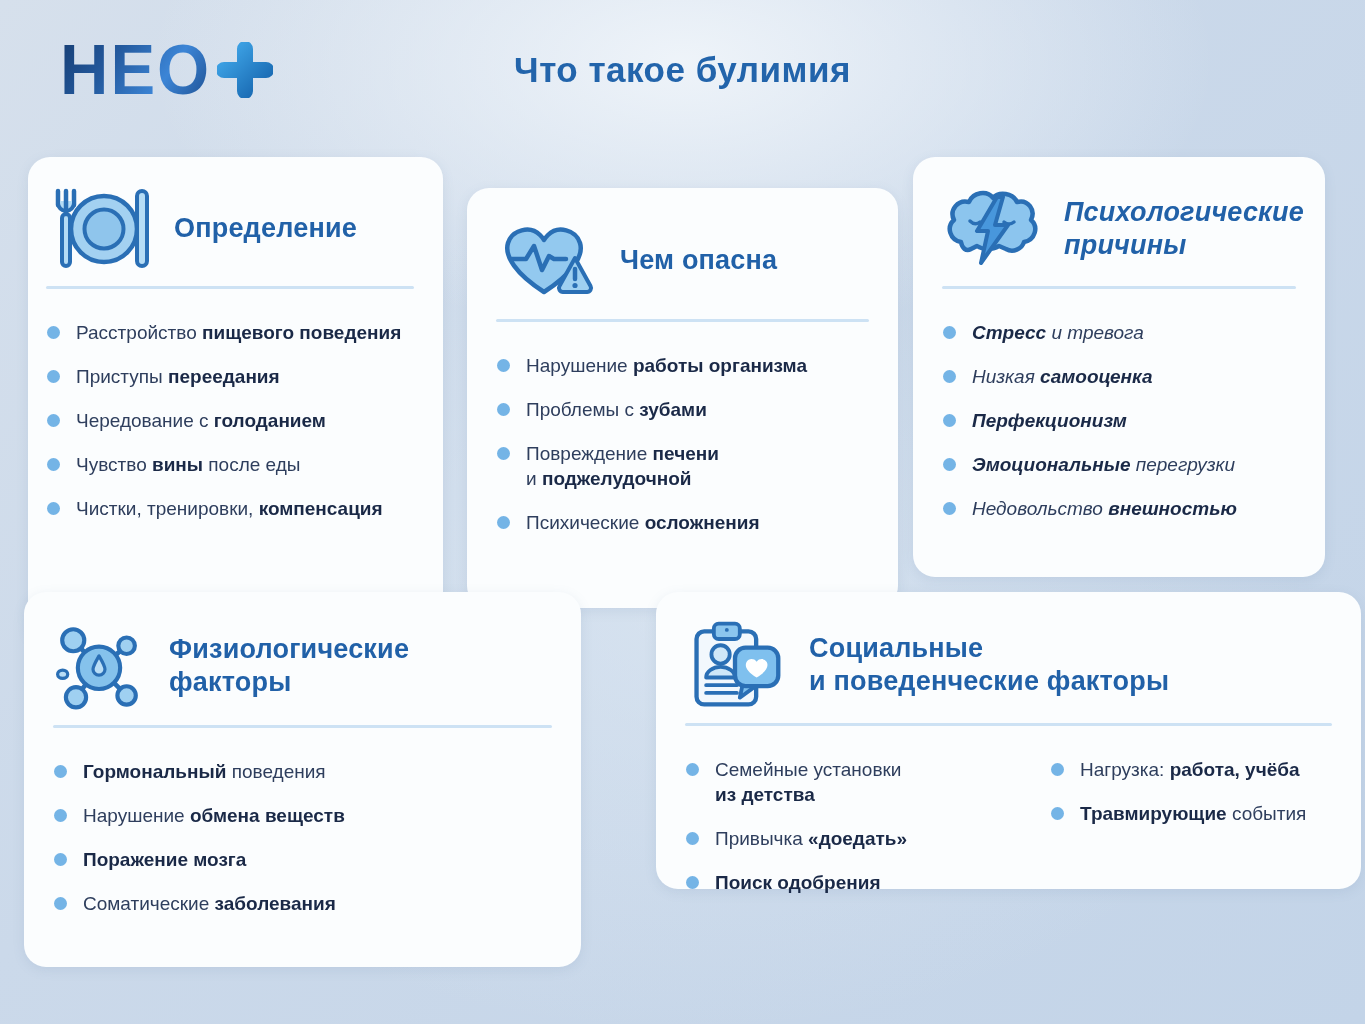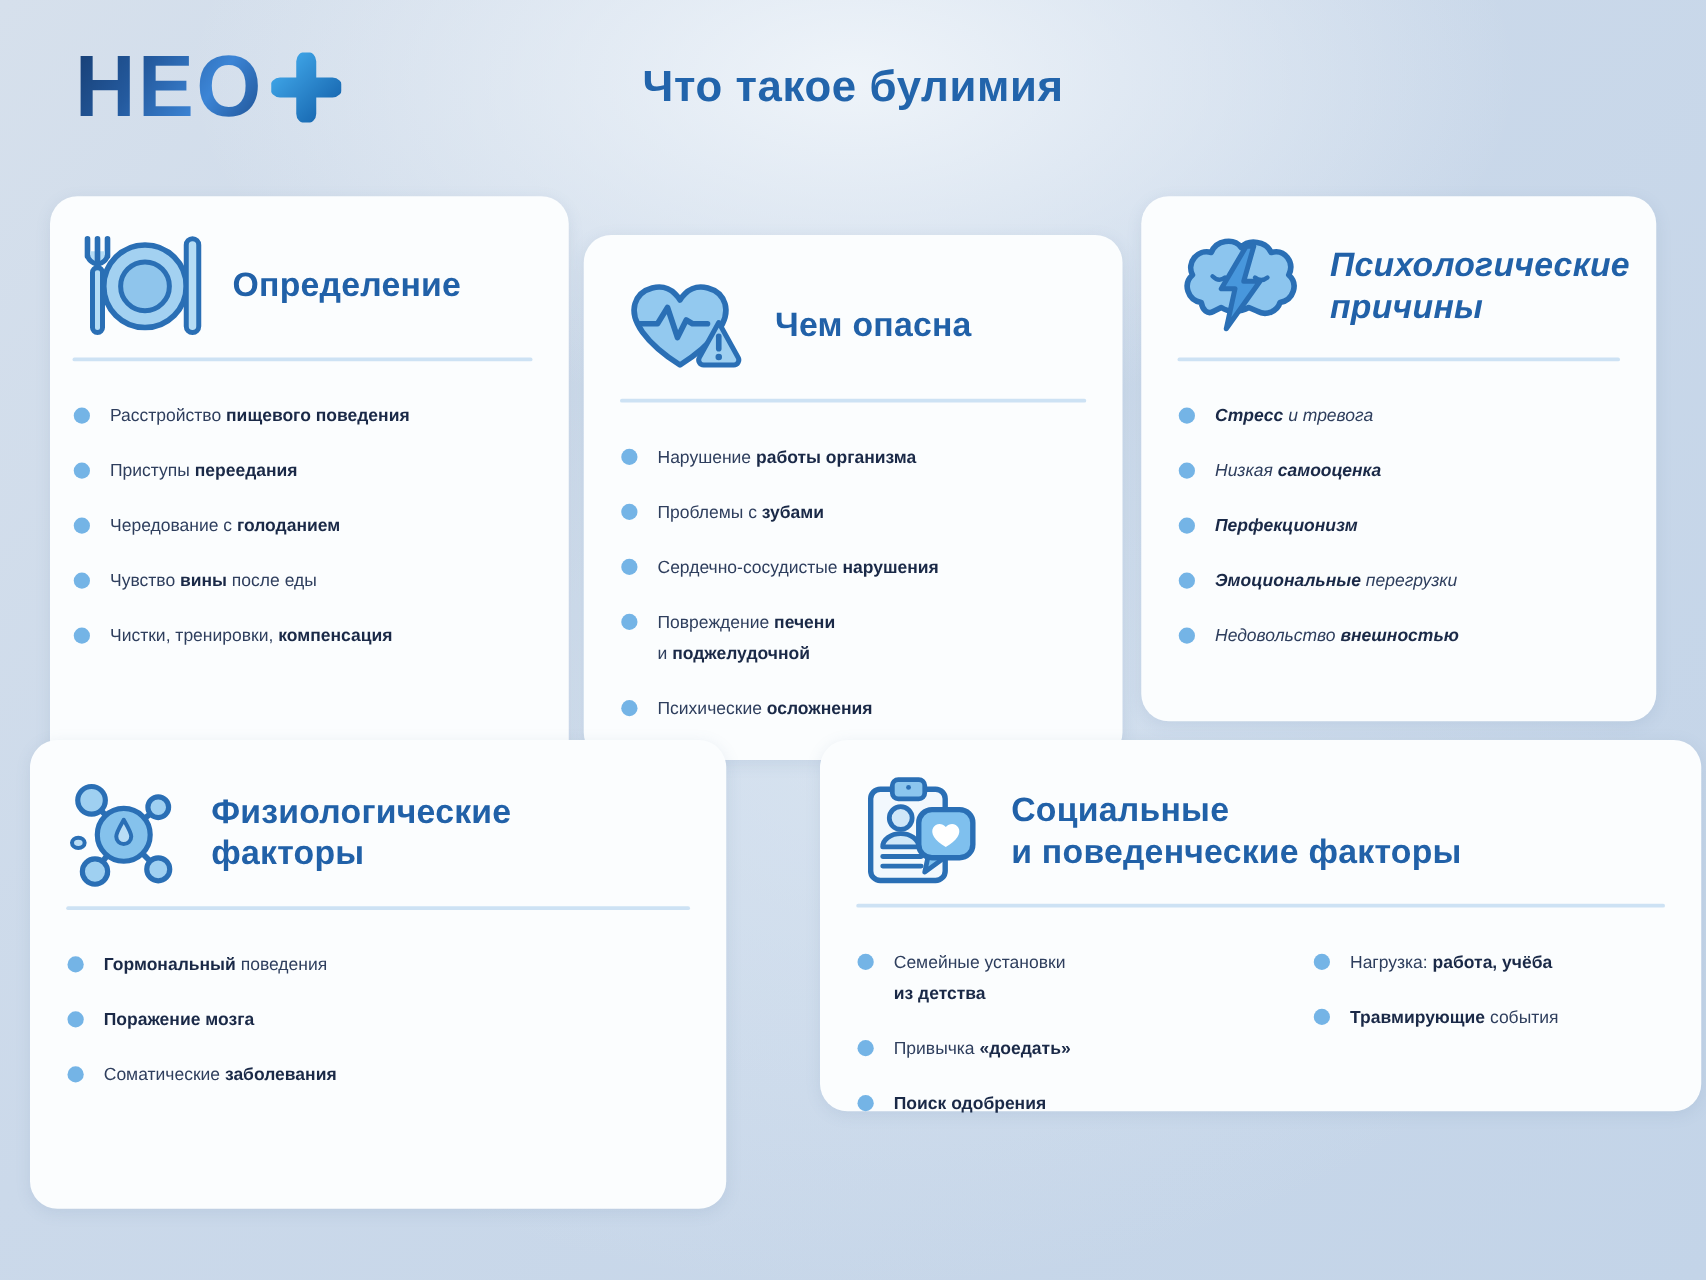--- a/index.html
+++ b/index.html
@@ -22,35 +22,35 @@
   .logo-plus svg { display:block; }
   .page-title {
     position:absolute; top:50px; left:0; width:100%; text-align:center;
     font-size:35px; font-weight:700; color:#2264ab; letter-spacing:.5px; margin:0;
   }
   .card {
     position:absolute; background:#fbfdfe; border-radius:22px;
     box-shadow:0 3px 12px rgba(90,120,160,.13);
     padding:28px 29px 0 29px;
   }
-  .card-definition { left:40px;  top:157px; width:415px; height:488px;padding-left:18px; }
+  .card-definition { left:28px;  top:157px; width:415px; height:488px;padding-left:18px; }
   .card-danger     { left:467px; top:157px; width:431px; height:420px;margin-top:31px; }
   .card-psych      { left:913px; top:157px; width:412px; height:420px;font-style:italic; }
   .card-physio     { left:24px;  top:592px; width:557px; height:375px; }
   .card-social     { left:656px; top:592px; width:705px; height:297px; }
   .card-header { display:flex; align-items:center; gap:24px; min-height:88px; }
   .icon { flex:0 0 auto; display:flex; }
   .card-title { margin:0; font-size:27px; line-height:1.23; font-weight:700; color:#2161a8; letter-spacing:.2px; }
   .divider { height:3px; background:#cde2f4; border-radius:2px; margin-top:13px; }
   .lists { display:flex; }
   .list { list-style:none; margin:31px 0 0 0; padding:0; flex:1; }
   .card-social .list:first-child { flex:0 0 365px; }
   .item {
     position:relative; padding-left:30px; margin-bottom:19px;
-    font-size:14px; line-height:25px; color:#2e3e5d;
+    font-size:19px; line-height:25px; color:#2e3e5d;
   }
   .item::before {
     content:""; position:absolute; left:1px; top:6px;
     width:13px; height:13px; border-radius:50%; background:#74b4e6;
   }
   .seg.b { font-weight:700; color:#1a2947; }
 </style>
 </head>
 <body>
 
@@ -116,21 +116,20 @@
           </g>
         </svg>
       </span>
       <h2 class="card-title">Чем опасна</h2>
     </div>
     <div class="divider"></div>
     <div class="lists">
         <ul class="list">
           <li class="item"><span class="seg">Нарушение </span><span class="seg b">работы организма</span></li>
           <li class="item"><span class="seg">Проблемы с </span><span class="seg b">зубами</span></li>
-          <li class="item"><span class="seg">Сердечно-сосудистые </span><span class="seg b">нарушения</span></li>
           <li class="item"><span class="seg">Повреждение </span><span class="seg b">печени</span><br><span class="seg">и </span><span class="seg b">поджелудочной</span></li>
           <li class="item"><span class="seg">Психические </span><span class="seg b">осложнения</span></li>
         </ul>
       </div>
   </article>
 
   <article class="card card-psych">
     <div class="card-header">
       <span class="icon">
         <svg width="98" height="88" viewBox="0 0 98 88">
@@ -170,20 +169,21 @@
             <ellipse cx="10.5" cy="59" rx="5.5" ry="4.5" fill="#b9ddf5" stroke-width="3.5"></ellipse>
           </g>
         </svg>
       </span>
       <h2 class="card-title">Физиологические<br>факторы</h2>
     </div>
     <div class="divider"></div>
     <div class="lists">
         <ul class="list">
           <li class="item"><span class="seg b">Гормональный</span><span class="seg"> поведения</span></li>
+          <li class="item"><span class="seg">Нарушение </span><span class="seg b">обмена веществ</span></li>
           <li class="item"><span class="seg b">Поражение мозга</span></li>
           <li class="item"><span class="seg">Соматические </span><span class="seg b">заболевания</span></li>
         </ul>
       </div>
   </article>
 
   <article class="card card-social">
     <div class="card-header">
       <span class="icon">
         <svg width="100" height="90" viewBox="0 0 104 92">

